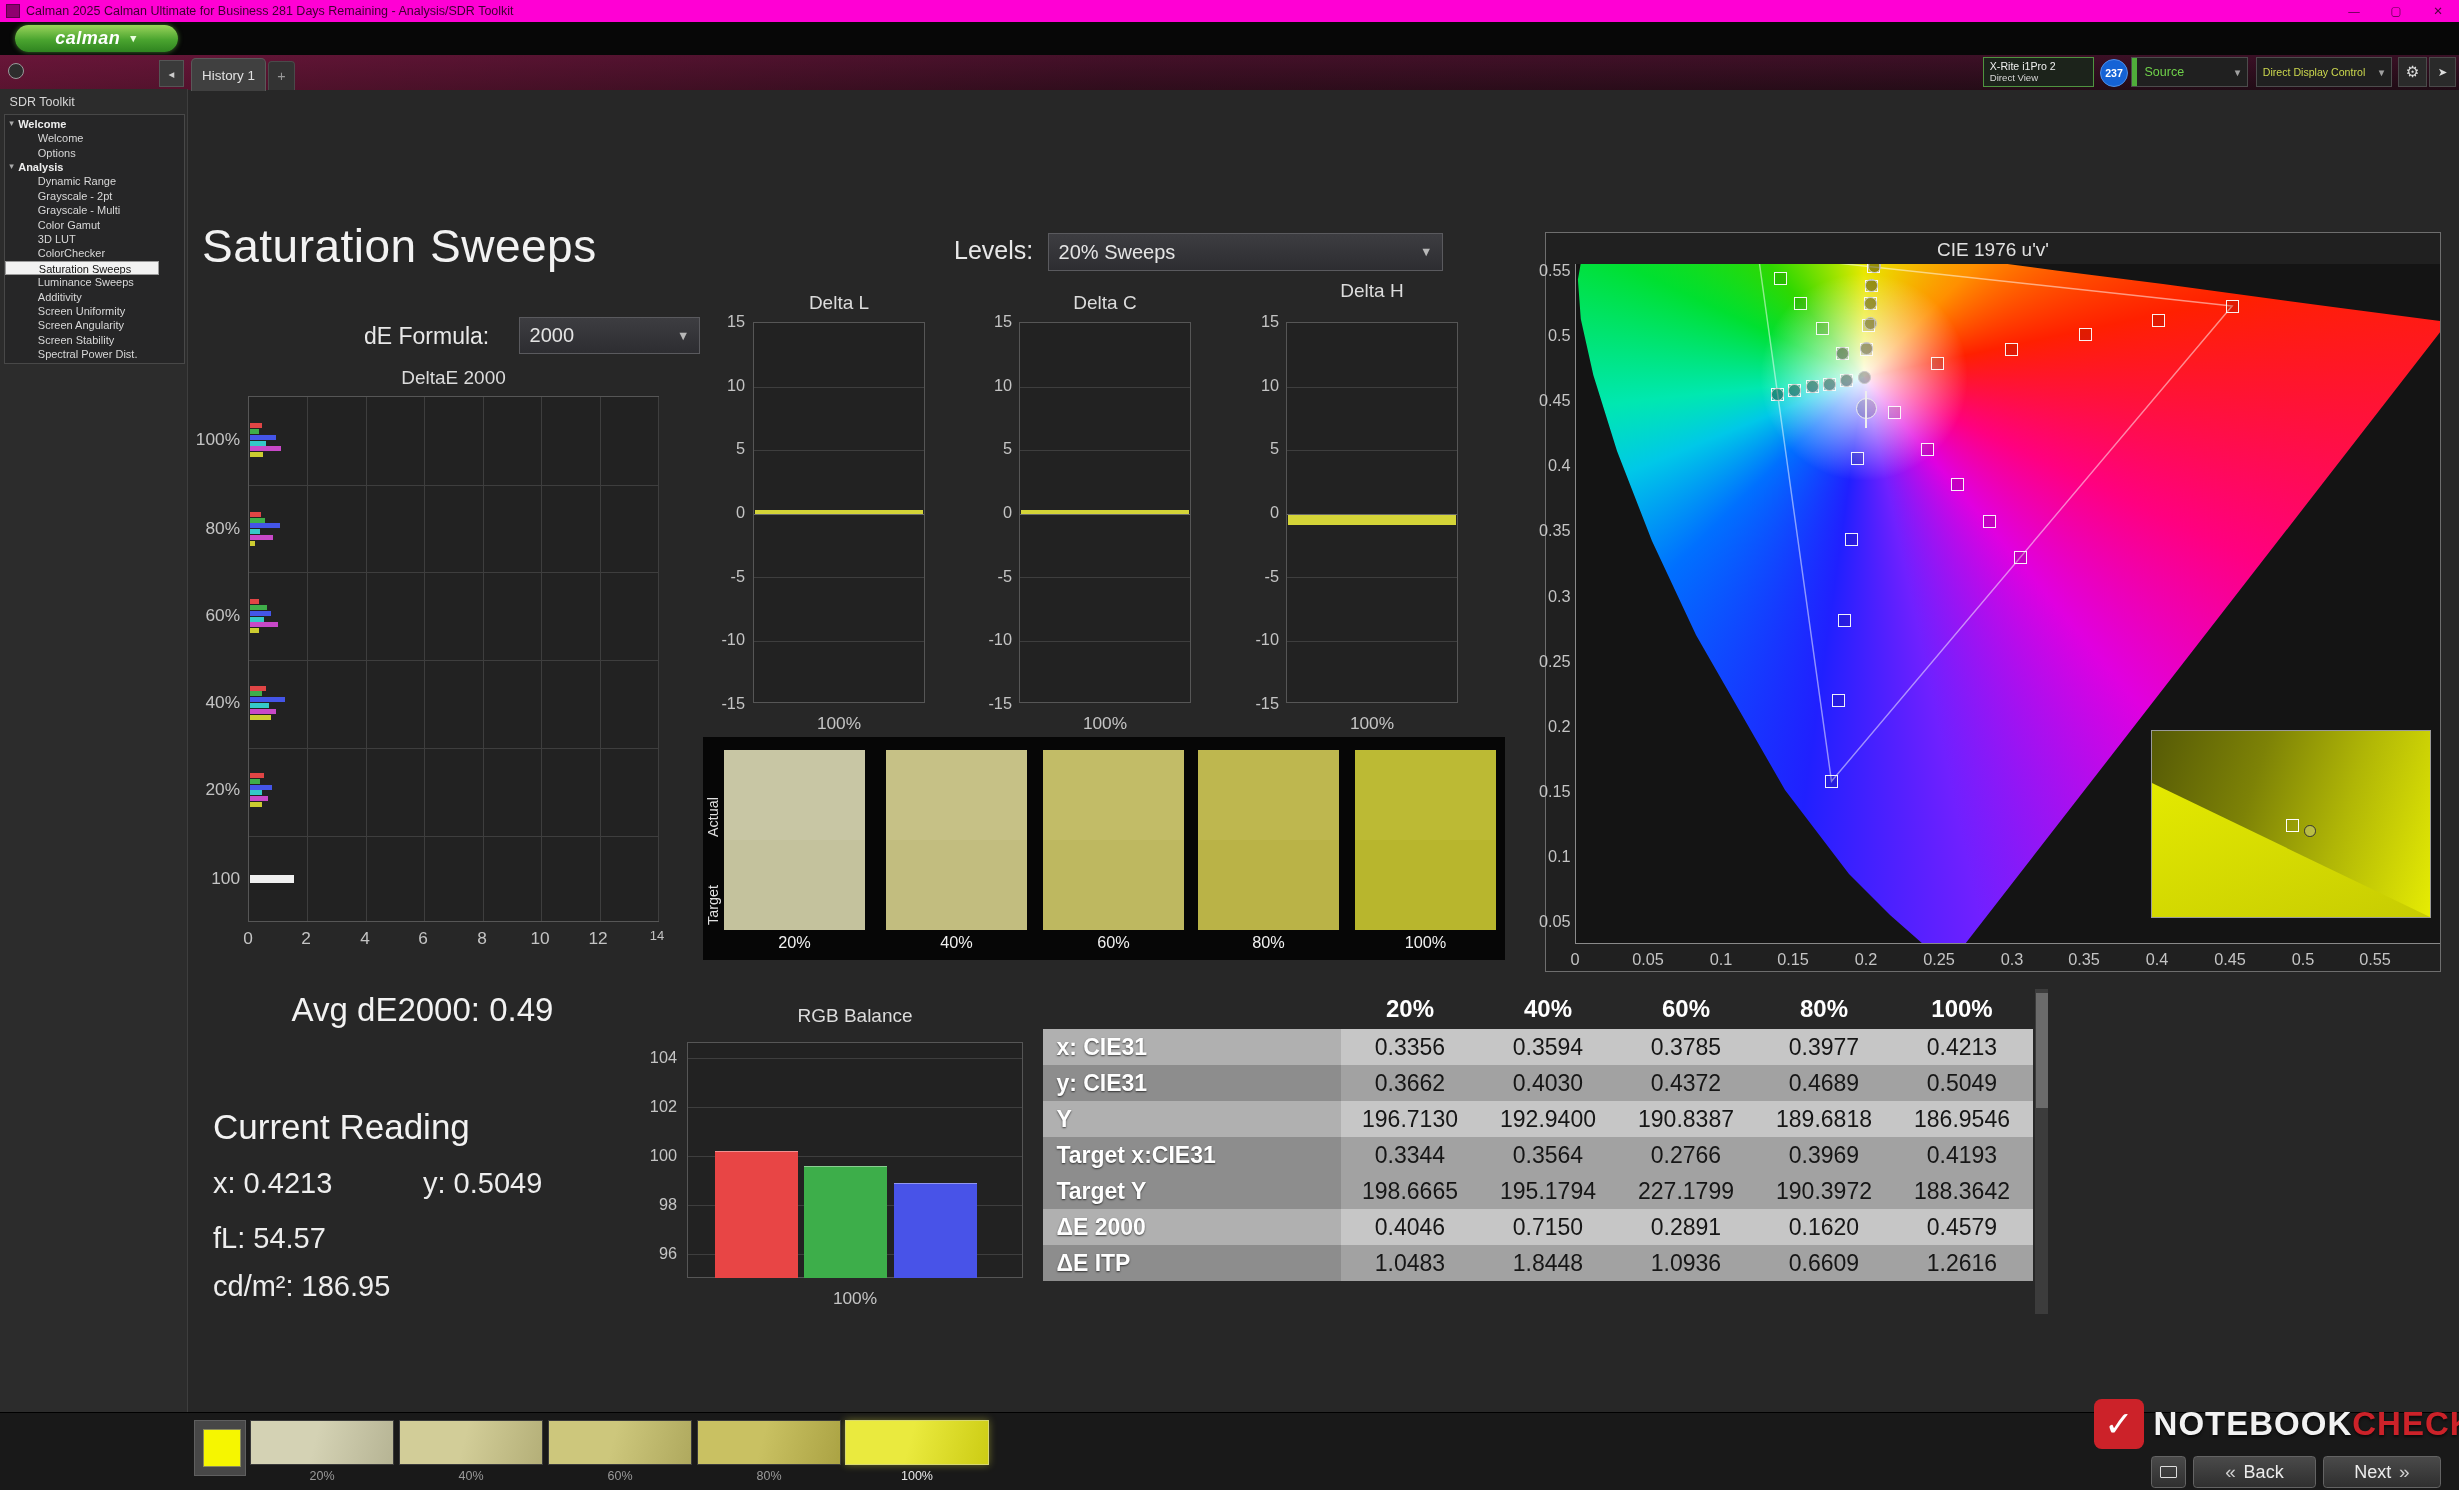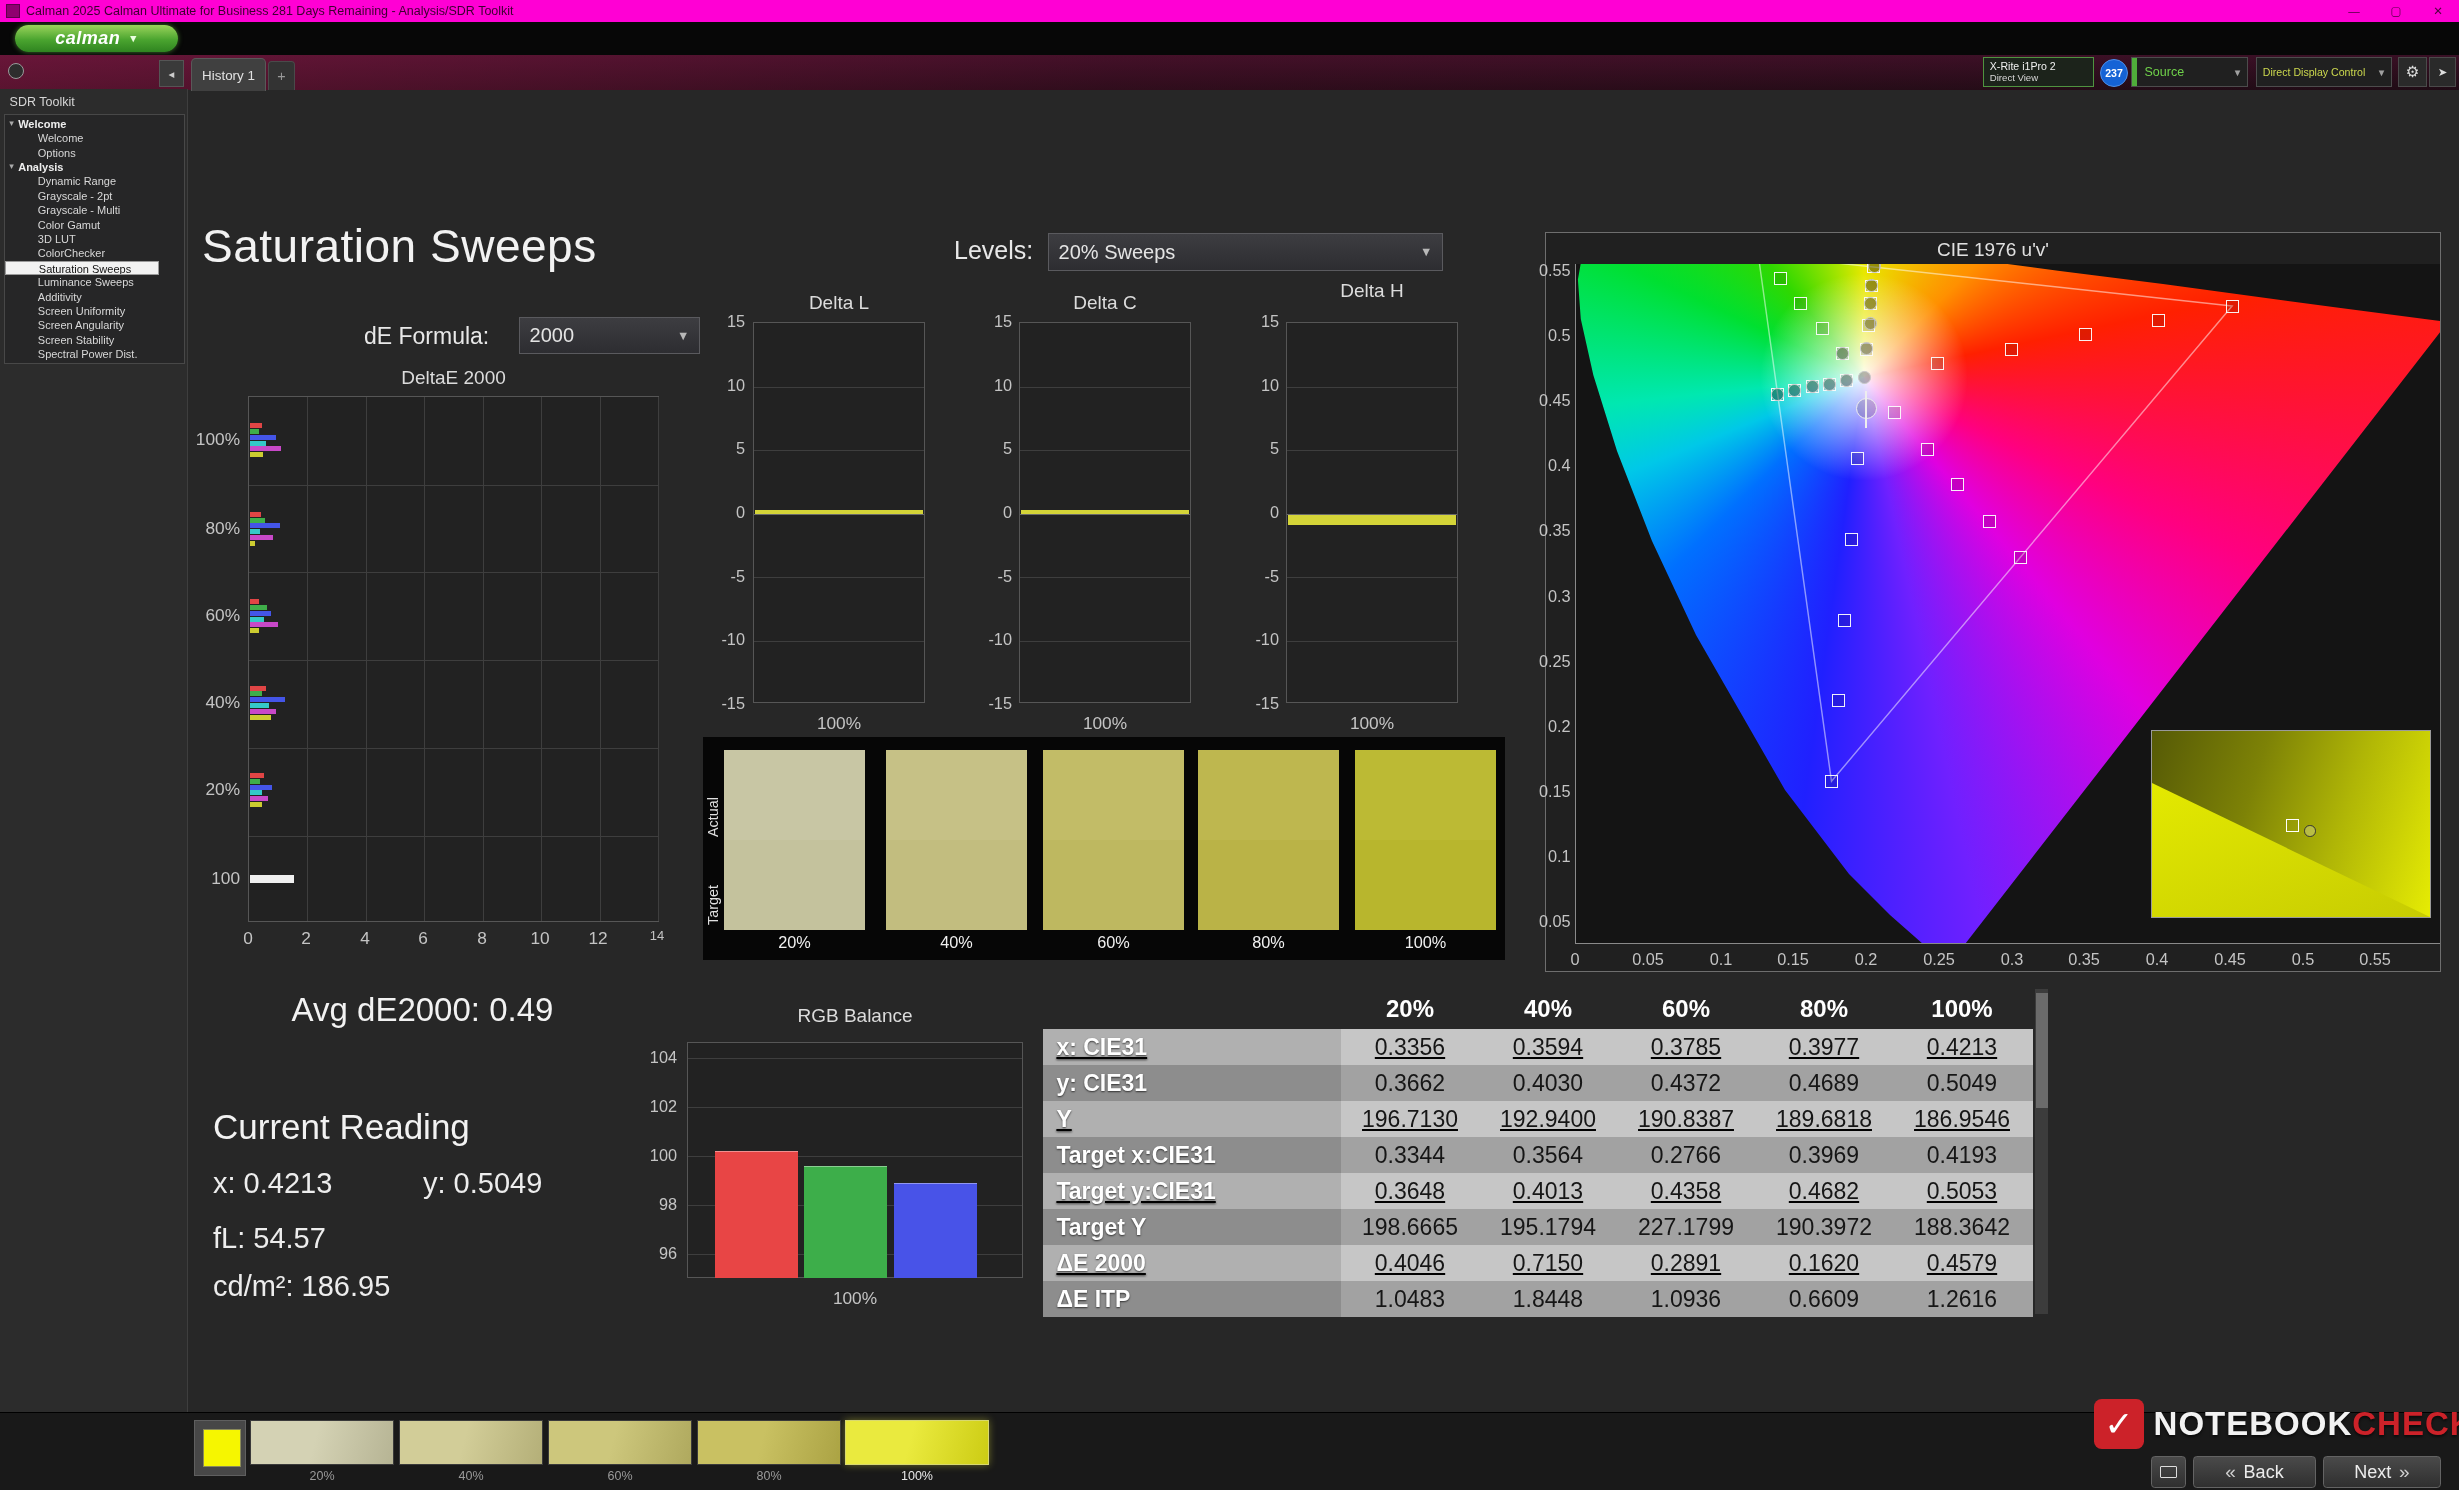--- a/index.html
+++ b/index.html
@@ -142,21 +142,21 @@
   
   #detail-table{position:absolute;left:1043px;top:989px;width:990px;}
   .t-row{display:grid;grid-template-columns:298px repeat(5,138px);}
   .t-head{height:40px;}
   .t-head .cell{display:flex;align-items:center;justify-content:center;color:#fff;
         font-size:24px;font-weight:bold;}
   .t-body{height:36px;}
   .cell{display:flex;align-items:center;justify-content:center;font-size:23px;}
   .lab-cell{justify-content:flex-start;padding-left:13.4px;font-weight:bold;color:#fff;
         text-shadow:0 1px 1.9px rgba(0,0,0,.65);box-sizing:border-box;}
-  .row-a{background:#c6c6c6;text-decoration:underline;} .row-a .lab-cell{background:#b0b0b0;}
+  .row-a{background:#c6c6c6;} .row-a .lab-cell{background:#b0b0b0;}
   .row-b{background:#a2a2a2;} .row-b .lab-cell{background:#8d8d8d;}
   .val-cell{color:#161616;}
   #table-scroll{position:absolute;left:2035px;top:989px;width:13.4px;height:325px;background:#3c3c3c;}
   #table-thumb{position:absolute;left:1px;top:3.8px;width:11.5px;height:115px;background:#6b6b6b;}
 
   
   #filmstrip{position:absolute;left:0;top:1412px;width:2459px;height:79px;background:#191919;
         border-top:1px solid #000;}
   #fs-tile{position:absolute;left:194px;top:6.7px;width:52px;height:56px;background:#474747;
         border:1px solid #5f5f5f;box-sizing:border-box;}
@@ -564,28 +564,20 @@
         <div class="cell val-cell">186.9546</div>
       </div>
       <div class="t-row t-body row-b">
         <div class="cell lab-cell">Target x:CIE31</div>
         <div class="cell val-cell">0.3344</div>
         <div class="cell val-cell">0.3564</div>
         <div class="cell val-cell">0.2766</div>
         <div class="cell val-cell">0.3969</div>
         <div class="cell val-cell">0.4193</div>
       </div>
-      <div class="t-row t-body row-a">
-        <div class="cell lab-cell">Target y:CIE31</div>
-        <div class="cell val-cell">0.3648</div>
-        <div class="cell val-cell">0.4013</div>
-        <div class="cell val-cell">0.4358</div>
-        <div class="cell val-cell">0.4682</div>
-        <div class="cell val-cell">0.5053</div>
-      </div>
       <div class="t-row t-body row-b">
         <div class="cell lab-cell">Target Y</div>
         <div class="cell val-cell">198.6665</div>
         <div class="cell val-cell">195.1794</div>
         <div class="cell val-cell">227.1799</div>
         <div class="cell val-cell">190.3972</div>
         <div class="cell val-cell">188.3642</div>
       </div>
       <div class="t-row t-body row-a">
         <div class="cell lab-cell">ΔE 2000</div>

